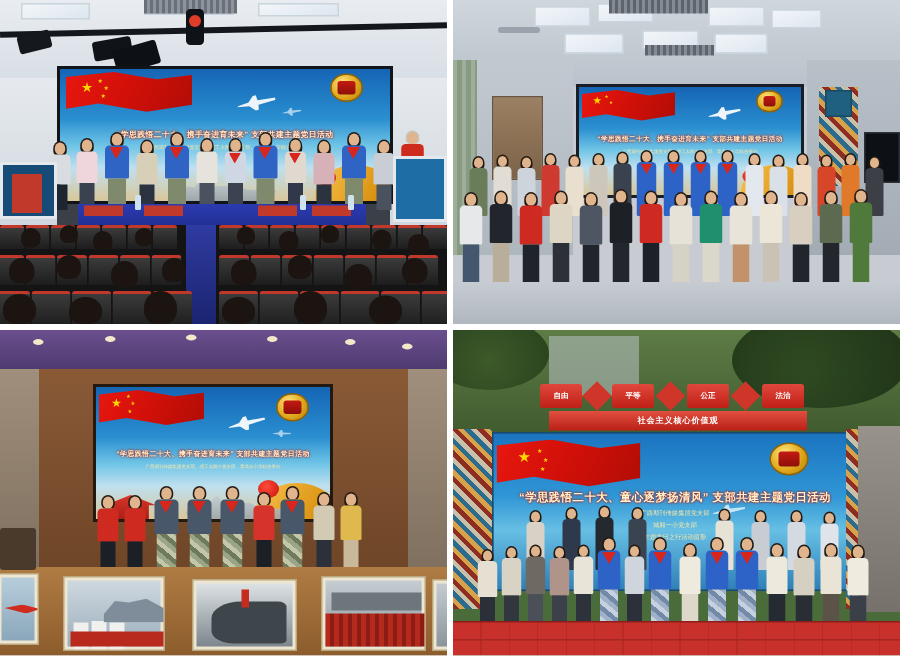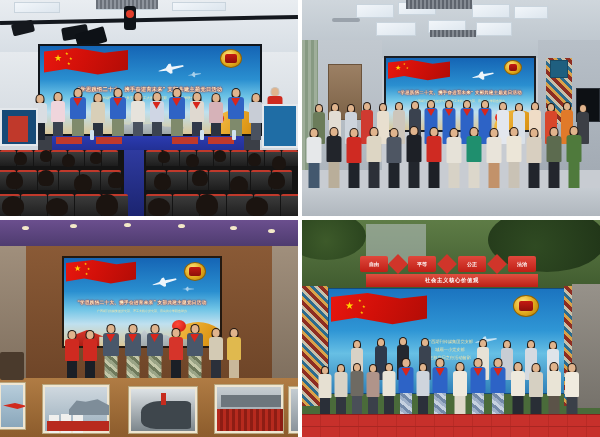--- a/index.html
+++ b/index.html
@@ -758,20 +758,21 @@
     </div>
 
     <div class="layer led-screen" style="left:26px;top:68px;width:244px;height:106px;background:linear-gradient(to bottom,#1b74c0 0%,#2f96d5 40%,#67bfe4 62%,#2f80b8 100%);border:1px solid #134b7c;">
       <div class="flag" style="left:2px;top:4px;width:96px;height:40px;"></div>
       <div class="star" style="left:16px;top:12px;font-size:10px;">★</div>
       <div class="star" style="left:29px;top:10px;font-size:4px;">★</div>
       <div class="star" style="left:33px;top:16px;font-size:4px;">★</div>
       <div class="star" style="left:31px;top:22px;font-size:4px;">★</div>
       <div class="emblem" style="right:32px;top:6px;width:26px;height:22px;"></div>
       <div class="jet" style="left:146px;top:46px;width:22px;height:11px;transform:rotate(-10deg);opacity:.7;"></div>
+      <div class="banner-title" style="left:50%;top:38px;transform:translateX(-50%);font-size:7.6px;">“学思践悟二十大、童心逐梦扬清风” 支部共建主题党日活动</div>
       <div class="banner-sub" style="left:50%;top:50px;transform:translateX(-50%);font-size:4.2px;">广西期刊传媒集团党支部</div>
       <div class="banner-sub" style="left:50%;top:58px;transform:translateX(-50%);font-size:4.2px;">城厢一小党支部</div>
       <div class="banner-sub" style="left:50%;top:66px;transform:translateX(-50%);font-size:4.2px;">主题党日之行活动留影</div>
     </div>
 
     <div class="layer ethnic-panel" style="left:0;top:66px;width:26px;height:120px;"></div>
     <div class="layer ethnic-panel" style="left:262px;top:66px;width:22px;height:120px;"></div>
     <div class="layer" style="left:270px;top:64px;width:28px;height:124px;background:linear-gradient(#97928a,#76726b);"></div>
 
     <div class="layer" style="left:18px;top:120px;width:262px;height:40px;">

